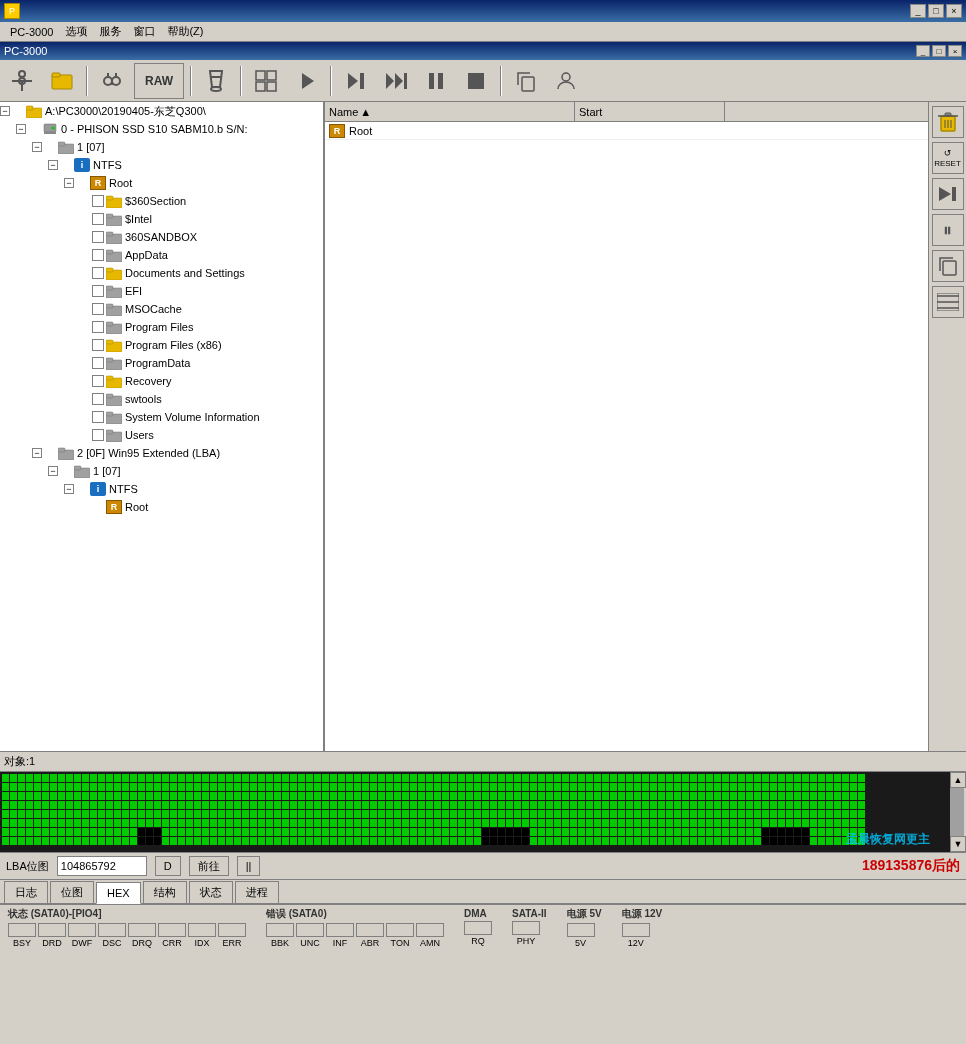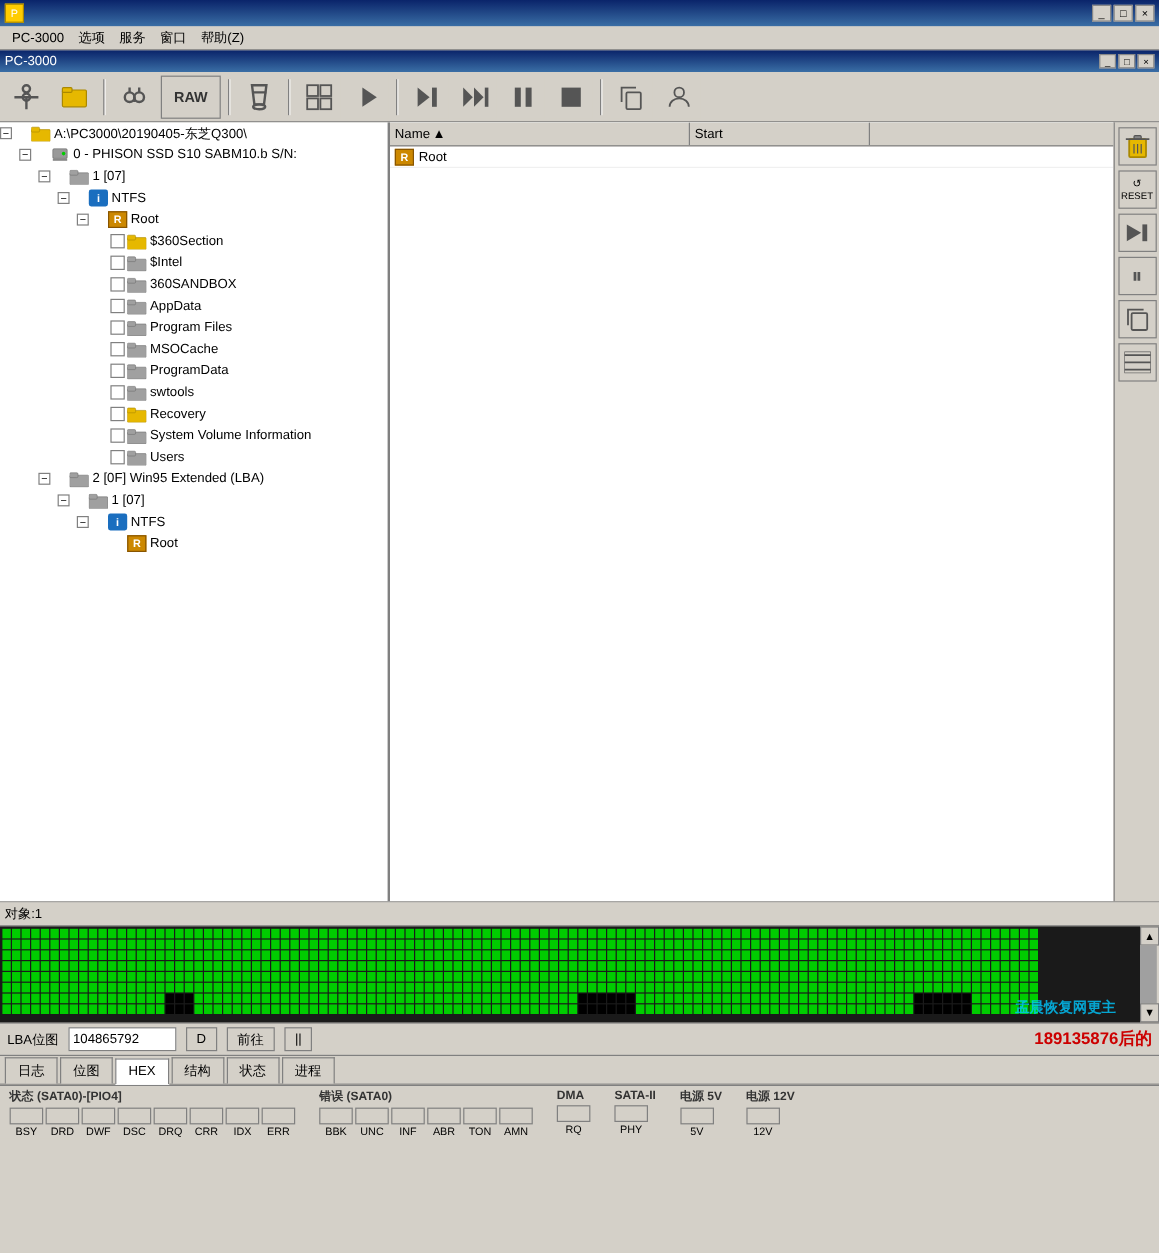--- a/index.html
+++ b/index.html
@@ -308,64 +308,94 @@
       <rect x="0" y="4" width="16" height="10" rx="1" fill="#a0a0a0" stroke="#707070" stroke-width="0.5"></rect>
       <rect x="0" y="2" width="7" height="4" rx="1" fill="#a0a0a0" stroke="#707070" stroke-width="0.5"></rect>
     </svg>
           <span style="margin-left:3px;">AppData</span>
         </div>
         <div class="tree-item">
           <span class="indent" style="width:80px;"></span>
           <span style="width:12px;display:inline-block;flex-shrink:0;"></span>
           <span class="tree-checkbox"></span>
           <svg width="16" height="14" viewBox="0 0 16 14" style="flex-shrink:0;">
-      <rect x="0" y="4" width="16" height="10" rx="1" fill="#a0a0a0" stroke="#707070" stroke-width="0.5"></rect>
-      <rect x="0" y="2" width="7" height="4" rx="1" fill="#a0a0a0" stroke="#707070" stroke-width="0.5"></rect>
-    </svg>
-          <span style="margin-left:3px;">Program Files</span>
+      <rect x="0" y="4" width="16" height="10" rx="1" fill="#e6b800" stroke="#aa8800" stroke-width="0.5"></rect>
+      <rect x="0" y="2" width="7" height="4" rx="1" fill="#e6b800" stroke="#aa8800" stroke-width="0.5"></rect>
+    </svg>
+          <span style="margin-left:3px;">Documents and Settings</span>
         </div>
         <div class="tree-item">
           <span class="indent" style="width:80px;"></span>
           <span style="width:12px;display:inline-block;flex-shrink:0;"></span>
           <span class="tree-checkbox"></span>
           <svg width="16" height="14" viewBox="0 0 16 14" style="flex-shrink:0;">
       <rect x="0" y="4" width="16" height="10" rx="1" fill="#a0a0a0" stroke="#707070" stroke-width="0.5"></rect>
       <rect x="0" y="2" width="7" height="4" rx="1" fill="#a0a0a0" stroke="#707070" stroke-width="0.5"></rect>
     </svg>
-          <span style="margin-left:3px;">MSOCache</span>
+          <span style="margin-left:3px;">EFI</span>
         </div>
         <div class="tree-item">
           <span class="indent" style="width:80px;"></span>
           <span style="width:12px;display:inline-block;flex-shrink:0;"></span>
           <span class="tree-checkbox"></span>
           <svg width="16" height="14" viewBox="0 0 16 14" style="flex-shrink:0;">
       <rect x="0" y="4" width="16" height="10" rx="1" fill="#a0a0a0" stroke="#707070" stroke-width="0.5"></rect>
       <rect x="0" y="2" width="7" height="4" rx="1" fill="#a0a0a0" stroke="#707070" stroke-width="0.5"></rect>
     </svg>
-          <span style="margin-left:3px;">ProgramData</span>
+          <span style="margin-left:3px;">MSOCache</span>
         </div>
         <div class="tree-item">
           <span class="indent" style="width:80px;"></span>
           <span style="width:12px;display:inline-block;flex-shrink:0;"></span>
           <span class="tree-checkbox"></span>
           <svg width="16" height="14" viewBox="0 0 16 14" style="flex-shrink:0;">
       <rect x="0" y="4" width="16" height="10" rx="1" fill="#a0a0a0" stroke="#707070" stroke-width="0.5"></rect>
       <rect x="0" y="2" width="7" height="4" rx="1" fill="#a0a0a0" stroke="#707070" stroke-width="0.5"></rect>
     </svg>
-          <span style="margin-left:3px;">swtools</span>
+          <span style="margin-left:3px;">Program Files</span>
         </div>
         <div class="tree-item">
           <span class="indent" style="width:80px;"></span>
           <span style="width:12px;display:inline-block;flex-shrink:0;"></span>
           <span class="tree-checkbox"></span>
           <svg width="16" height="14" viewBox="0 0 16 14" style="flex-shrink:0;">
       <rect x="0" y="4" width="16" height="10" rx="1" fill="#e6b800" stroke="#aa8800" stroke-width="0.5"></rect>
       <rect x="0" y="2" width="7" height="4" rx="1" fill="#e6b800" stroke="#aa8800" stroke-width="0.5"></rect>
     </svg>
+          <span style="margin-left:3px;">Program Files (x86)</span>
+        </div>
+        <div class="tree-item">
+          <span class="indent" style="width:80px;"></span>
+          <span style="width:12px;display:inline-block;flex-shrink:0;"></span>
+          <span class="tree-checkbox"></span>
+          <svg width="16" height="14" viewBox="0 0 16 14" style="flex-shrink:0;">
+      <rect x="0" y="4" width="16" height="10" rx="1" fill="#a0a0a0" stroke="#707070" stroke-width="0.5"></rect>
+      <rect x="0" y="2" width="7" height="4" rx="1" fill="#a0a0a0" stroke="#707070" stroke-width="0.5"></rect>
+    </svg>
+          <span style="margin-left:3px;">ProgramData</span>
+        </div>
+        <div class="tree-item">
+          <span class="indent" style="width:80px;"></span>
+          <span style="width:12px;display:inline-block;flex-shrink:0;"></span>
+          <span class="tree-checkbox"></span>
+          <svg width="16" height="14" viewBox="0 0 16 14" style="flex-shrink:0;">
+      <rect x="0" y="4" width="16" height="10" rx="1" fill="#e6b800" stroke="#aa8800" stroke-width="0.5"></rect>
+      <rect x="0" y="2" width="7" height="4" rx="1" fill="#e6b800" stroke="#aa8800" stroke-width="0.5"></rect>
+    </svg>
           <span style="margin-left:3px;">Recovery</span>
+        </div>
+        <div class="tree-item">
+          <span class="indent" style="width:80px;"></span>
+          <span style="width:12px;display:inline-block;flex-shrink:0;"></span>
+          <span class="tree-checkbox"></span>
+          <svg width="16" height="14" viewBox="0 0 16 14" style="flex-shrink:0;">
+      <rect x="0" y="4" width="16" height="10" rx="1" fill="#a0a0a0" stroke="#707070" stroke-width="0.5"></rect>
+      <rect x="0" y="2" width="7" height="4" rx="1" fill="#a0a0a0" stroke="#707070" stroke-width="0.5"></rect>
+    </svg>
+          <span style="margin-left:3px;">swtools</span>
         </div>
         <div class="tree-item">
           <span class="indent" style="width:80px;"></span>
           <span style="width:12px;display:inline-block;flex-shrink:0;"></span>
           <span class="tree-checkbox"></span>
           <svg width="16" height="14" viewBox="0 0 16 14" style="flex-shrink:0;">
       <rect x="0" y="4" width="16" height="10" rx="1" fill="#a0a0a0" stroke="#707070" stroke-width="0.5"></rect>
       <rect x="0" y="2" width="7" height="4" rx="1" fill="#a0a0a0" stroke="#707070" stroke-width="0.5"></rect>
     </svg>
           <span style="margin-left:3px;">System Volume Information</span>

